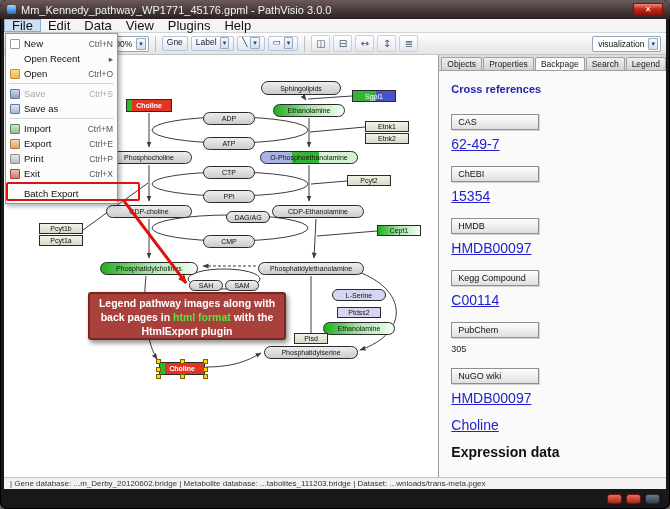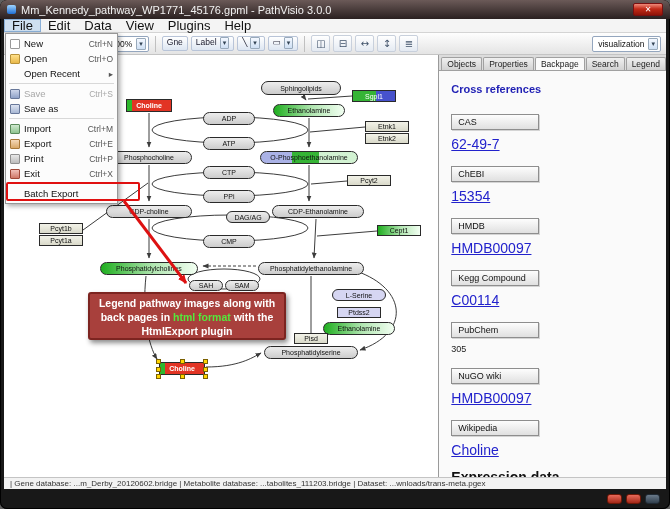--- a/index.html
+++ b/index.html
@@ -279,21 +279,21 @@
           </div>
         <div class="backpage">
           <div class="xref-title">Cross references</div>
           <div>
               <div class="ref-sec"><div class="ref-box">CAS</div><a class="ref-link" href="#">62-49-7</a></div>
               <div class="ref-sec"><div class="ref-box">ChEBI</div><a class="ref-link" href="#">15354</a></div>
               <div class="ref-sec"><div class="ref-box">HMDB</div><a class="ref-link" href="#">HMDB00097</a></div>
               <div class="ref-sec"><div class="ref-box">Kegg Compound</div><a class="ref-link" href="#">C00114</a></div>
               <div class="ref-sec"><div class="ref-box">PubChem</div><span class="ref-val">305</span></div>
               <div class="ref-sec"><div class="ref-box">NuGO wiki</div><a class="ref-link" href="#">HMDB00097</a></div>
-              <div class="ref-sec"><div class="ref-box">Wikipedia</div><a class="ref-link" href="#">Choline</a></div>
+              <div class="ref-sec"><a class="ref-link" href="#">Choline</a></div>
             </div>
           <div class="expr-title">Expression data</div>
         </div>
       </div>
     </div>
 
     <div class="statusbar">| Gene database: ...m_Derby_20120602.bridge | Metabolite database: ...tabolites_111203.bridge | Dataset: ...wnloads/trans-meta.pgex</div>
   </div>
 
   <div class="bottomframe">
@@ -302,28 +302,28 @@
     <span class="fbtn dark"></span>
   </div>
 
   <div class="filemenu">
       <div class="fm-item">
         <span class="fm-icon ic-page"></span>
         <span class="fm-label">New</span>
         <span class="fm-shortcut">Ctrl+N</span>
       </div>
       <div class="fm-item">
+        <span class="fm-icon ic-none"></span>
+        <span class="fm-label">Open Recent</span>
+        <span class="fm-shortcut">▸</span>
+      </div>
+      <div class="fm-item">
         <span class="fm-icon ic-folder"></span>
         <span class="fm-label">Open</span>
         <span class="fm-shortcut">Ctrl+O</span>
-      </div>
-      <div class="fm-item">
-        <span class="fm-icon ic-none"></span>
-        <span class="fm-label">Open Recent</span>
-        <span class="fm-shortcut">▸</span>
       </div>
       <div class="fm-sep"></div>
       <div class="fm-item disabled">
         <span class="fm-icon ic-disk"></span>
         <span class="fm-label">Save</span>
         <span class="fm-shortcut">Ctrl+S</span>
       </div>
       <div class="fm-item">
         <span class="fm-icon ic-disk2"></span>
         <span class="fm-label">Save as</span>

